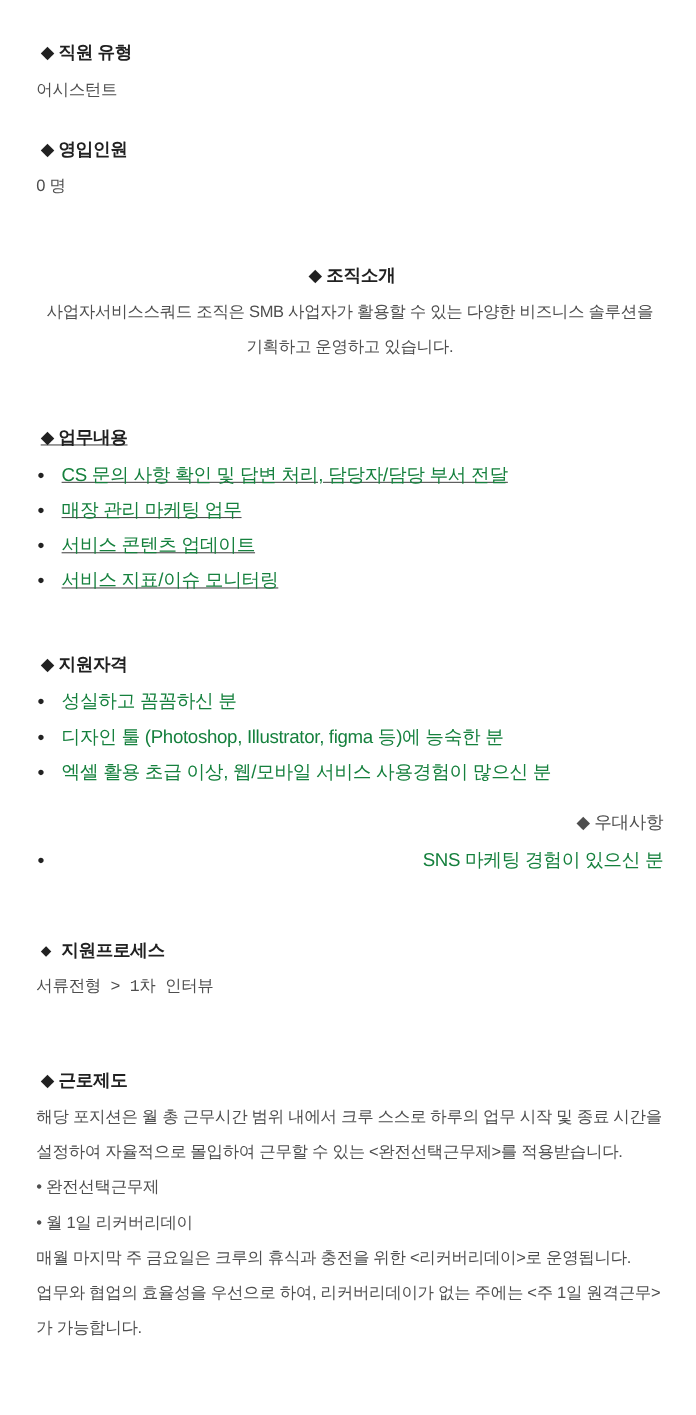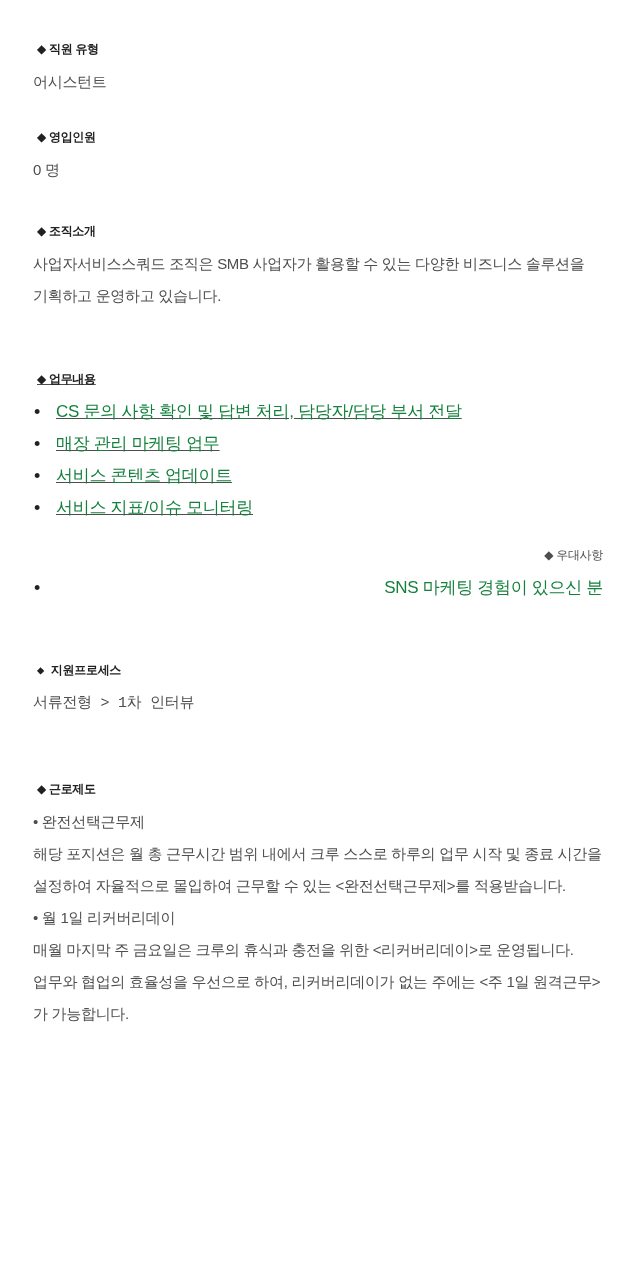--- a/index.html
+++ b/index.html
@@ -13,21 +13,21 @@
     color: #4e4e4e;
     font-size: 15px;
     overflow: hidden;
   }
   .doc {
     padding: 0 30px 40px 33px;
     width: 633px;
   }
   section { display: block; }
   .sec-heading {
-    font-size: 12px;
+    font-size: 16px;
     font-weight: 700;
     color: #212121;
     line-height: 22px;
     padding-left: 4px;
     margin-bottom: 6px;
     letter-spacing: -0.3px;
   }
   .sec-heading.normal-weight {
     font-weight: 400;
     color: #4e4e4e;
@@ -56,21 +56,21 @@
     left: 1px;
     top: 0;
     color: #222;
     font-size: 18px;
     line-height: 32px;
   }
   .lines .para { margin: 0; }
   
   .s0 { margin-top: 38px; }
   .s1 { margin-top: 28px; }
-  .s2 { margin-top: 34px; }
+  .s2 { margin-top: 54px; text-align: center; }
   .s3 { margin-top: 56px; text-decoration: underline; }
   .s4 { margin-top: 50px; }
   .s5 { margin-top: 20px; text-align: right; }
   .s6 { margin-top: 56px; font-family: Liberation Mono, monospace; }
   .s7 { margin-top: 58px; }
 </style>
 </head>
 <body>
 
 <main class="doc">
@@ -93,35 +93,43 @@
   <section class="s3">
     <h3 class="sec-heading">◆ 업무내용</h3>
     <ul class="bullets">
       <li>CS 문의 사항 확인 및 답변 처리, 담당자/담당 부서 전달</li>
       <li>매장 관리 마케팅 업무</li>
       <li>서비스 콘텐츠 업데이트</li>
       <li>서비스 지표/이슈 모니터링</li>
     </ul>
   </section>
 
+  <section class="s4">
+    <h3 class="sec-heading">◆ 지원자격</h3>
+    <ul class="bullets">
+      <li>성실하고 꼼꼼하신 분</li>
+      <li>디자인 툴 (Photoshop, Illustrator, figma 등)에 능숙한 분</li>
+      <li>엑셀 활용 초급 이상, 웹/모바일 서비스 사용경험이 많으신 분</li>
+    </ul>
+  </section>
 
   <section class="s5">
     <h3 class="sec-heading normal-weight">◆ 우대사항</h3>
     <ul class="bullets">
       <li>SNS 마케팅 경험이 있으신 분</li>
     </ul>
   </section>
 
   <section class="s6">
     <h3 class="sec-heading">◆ 지원프로세스</h3>
     <p class="para">서류전형 &gt; 1차 인터뷰</p>
   </section>
 
   <section class="s7 lines">
     <h3 class="sec-heading">◆ 근로제도</h3>
+    <p class="para">해당 포지션은 월 총 근무시간 범위 내에서 크루 스스로 하루의 업무 시작 및 종료 시간을 설정하여 자율적으로 몰입하여 근무할 수 있는 &lt;완전선택근무제&gt;를 적용받습니다.</p>
     <p class="para">• 완전선택근무제</p>
-    <p class="para">해당 포지션은 월 총 근무시간 범위 내에서 크루 스스로 하루의 업무 시작 및 종료 시간을 설정하여 자율적으로 몰입하여 근무할 수 있는 &lt;완전선택근무제&gt;를 적용받습니다.</p>
     <p class="para">• 월 1일 리커버리데이</p>
     <p class="para">매월 마지막 주 금요일은 크루의 휴식과 충전을 위한 &lt;리커버리데이&gt;로 운영됩니다.</p>
     <p class="para">업무와 협업의 효율성을 우선으로 하여, 리커버리데이가 없는 주에는 &lt;주 1일 원격근무&gt;가 가능합니다.</p>
   </section>
 
 </main>
 
 </body></html>

